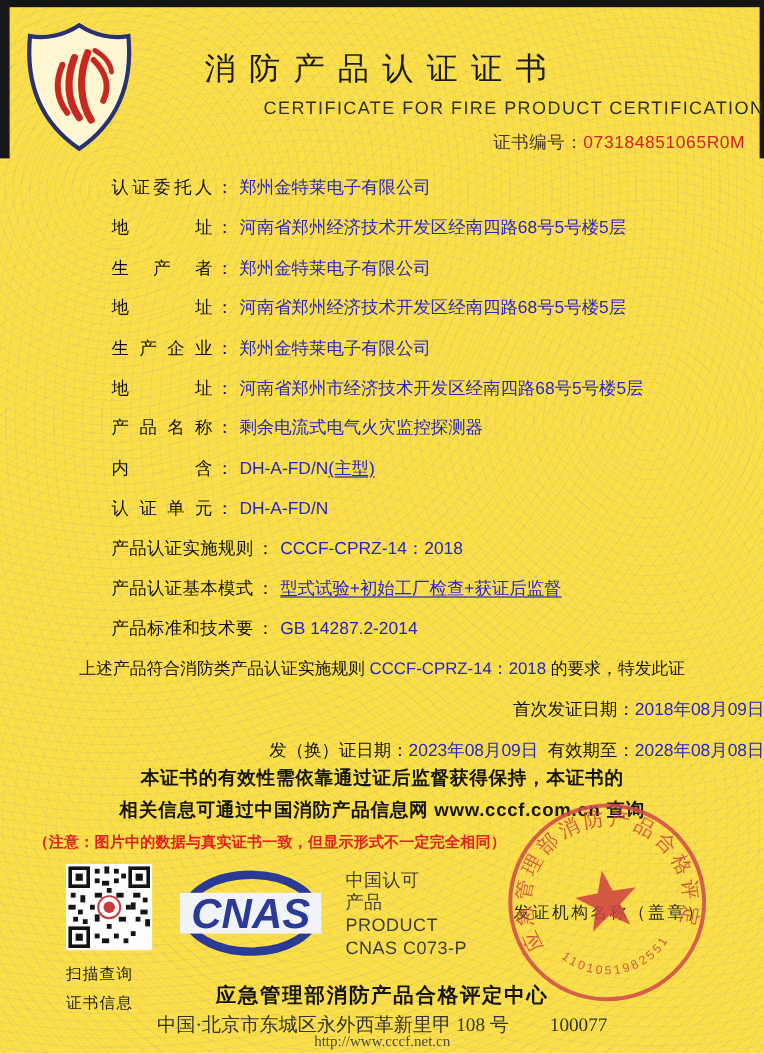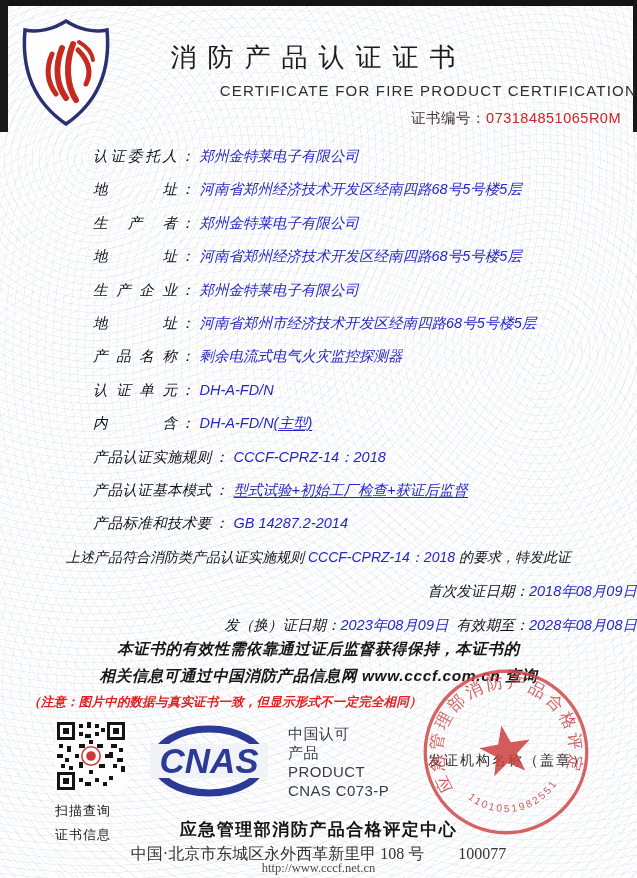--- a/index.html
+++ b/index.html
@@ -1,18 +1,18 @@
 <!DOCTYPE html>
 <html><head>
 <meta charset="utf-8">
 <style>
   html,body{margin:0;padding:0;background:#e8e8ee;}
   .page{
     position:relative;width:637px;height:878px;margin:0 auto;overflow:hidden;
-    background:#ffffff;
+    background:#fde047;
     font-family:"Liberation Sans",sans-serif;color:#111;
   }
   .page::before{
     content:"";position:absolute;inset:0;pointer-events:none;
     background:
       repeating-radial-gradient(circle at 15% 18%, rgba(115,130,185,.10) 0 1px, transparent 1px 7px),
       repeating-radial-gradient(circle at 85% 40%, rgba(115,130,185,.09) 0 1px, transparent 1px 8px),
       repeating-radial-gradient(circle at 40% 78%, rgba(115,130,185,.08) 0 1px, transparent 1px 9px);
   }
   
@@ -22,21 +22,21 @@
 
   .logo{position:absolute;left:16px;top:16px;}
   .title{position:absolute;top:40px;left:0;right:0;text-align:center;
     font-size:26px;letter-spacing:11px;color:#1c1c1c;font-weight:500;}
   .subtitle{position:absolute;top:82px;left:0;right:0;text-align:right;
     font-size:15px;letter-spacing:1.2px;color:#2e2e2e;}
   .certline{position:absolute;top:109px;right:16px;font-size:14.5px;letter-spacing:.5px;}
   .certline .lab{color:#433;}
   .certline .num{color:#cf2323;}
 
-  .content{position:absolute;top:147px;left:0;right:0;font-style:italic;}
+  .content{position:absolute;top:147px;left:0;right:0;}
   .fields{padding-left:93px;font-size:14.5px;}
   .frow{height:33.4px;white-space:nowrap;}
   .flabel{display:inline-block;width:84px;text-align:justify;text-align-last:justify;color:#101018;vertical-align:baseline;}
   .flabel.llong{width:118px;}
   .colon{padding:0 5px 0 3px;color:#101018;}
   .fvalue{color:#2525c8;}
   .u{text-decoration:underline;text-underline-offset:2px;}
 
   .statement{text-align:center;font-size:14px;color:#101018;margin-top:1px;}
   .statement .code{color:#2525c8;}
@@ -91,22 +91,22 @@
 
   <div class="content">
     <div class="fields">
       <div class="frow"><span class="flabel">认证委托人</span><span class="colon">：</span><span class="fvalue">郑州金特莱电子有限公司</span></div>
       <div class="frow"><span class="flabel">地址</span><span class="colon">：</span><span class="fvalue">河南省郑州经济技术开发区经南四路68号5号楼5层</span></div>
       <div class="frow"><span class="flabel">生产者</span><span class="colon">：</span><span class="fvalue">郑州金特莱电子有限公司</span></div>
       <div class="frow"><span class="flabel">地址</span><span class="colon">：</span><span class="fvalue">河南省郑州经济技术开发区经南四路68号5号楼5层</span></div>
       <div class="frow"><span class="flabel">生产企业</span><span class="colon">：</span><span class="fvalue">郑州金特莱电子有限公司</span></div>
       <div class="frow"><span class="flabel">地址</span><span class="colon">：</span><span class="fvalue">河南省郑州市经济技术开发区经南四路68号5号楼5层</span></div>
       <div class="frow"><span class="flabel">产品名称</span><span class="colon">：</span><span class="fvalue">剩余电流式电气火灾监控探测器</span></div>
+      <div class="frow"><span class="flabel">内含</span><span class="colon">：</span><span class="fvalue">DH-A-FD/N</span><span class="fvalue u">(主型)</span></div>
       <div class="frow"><span class="flabel">认证单元</span><span class="colon">：</span><span class="fvalue">DH-A-FD/N</span></div>
-      <div class="frow"><span class="flabel">内含</span><span class="colon">：</span><span class="fvalue">DH-A-FD/N</span><span class="fvalue u">(主型)</span></div>
       <div class="frow"><span class="flabel llong">产品认证实施规则</span><span class="colon">：</span><span class="fvalue">CCCF-CPRZ-14：2018</span></div>
       <div class="frow"><span class="flabel llong">产品认证基本模式</span><span class="colon">：</span><span class="fvalue u">型式试验+初始工厂检查+获证后监督</span></div>
       <div class="frow"><span class="flabel llong">产品标准和技术要</span><span class="colon">：</span><span class="fvalue">GB 14287.2-2014</span></div>
     </div>
 
     <div class="statement">
       <span>上述产品符合消防类产品认证实施规则 </span><span class="code">CCCF-CPRZ-14：2018</span><span> 的要求，特发此证</span>
     </div>
 
     <div class="dateline">

